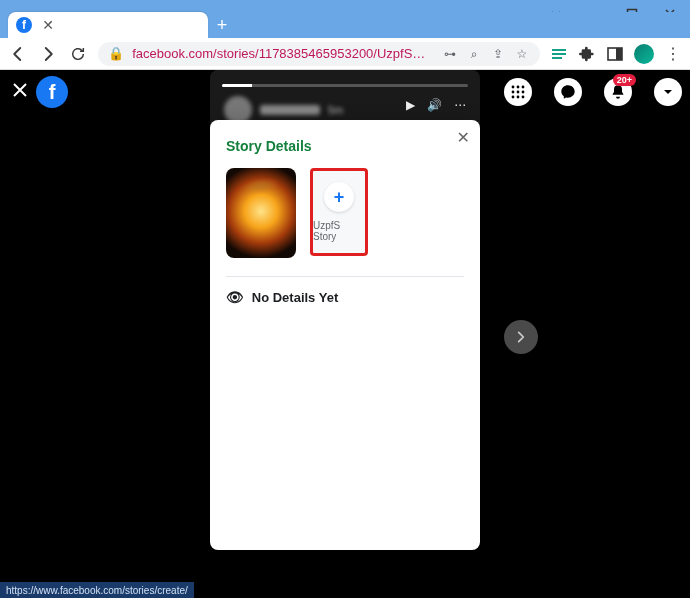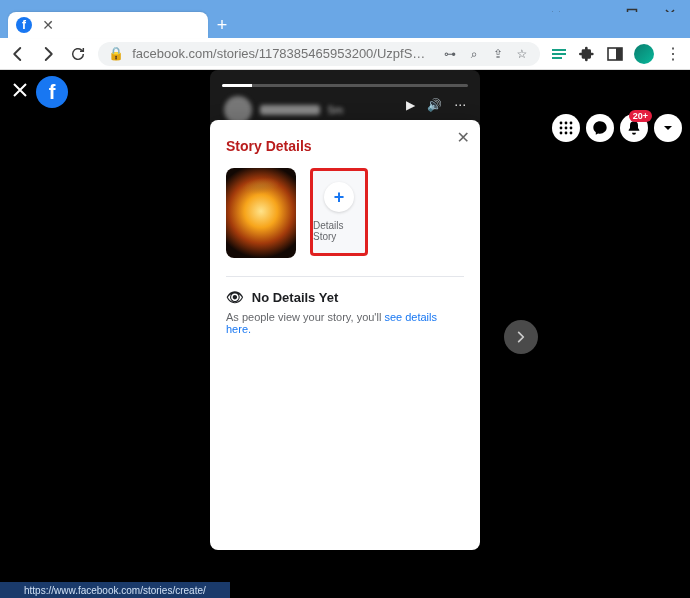--- a/index.html
+++ b/index.html
@@ -16,75 +16,75 @@
   .favicon { width:16px; height:16px; border-radius:50%; background:#1877f2; display:flex; align-items:center; justify-content:center; color:#fff; font-weight:bold; font-size:12px; }
   .tab-title { flex:1; white-space:nowrap; overflow:hidden; text-overflow:ellipsis; }
   .tab-close { width:16px; height:16px; display:flex; align-items:center; justify-content:center; color:#555; cursor:pointer; font-size:14px;}
   .new-tab { width:28px; height:26px; display:flex; align-items:center; justify-content:center; color:#fff; font-size:18px; cursor:pointer;}
 
   
   .toolbar { height: 32px; background:#fff; border-bottom:1px solid #dcdcdc; display:flex; align-items:center; padding:0 8px; gap:10px; }
   .nav-icon { width:20px; height:20px; display:flex; align-items:center;justify-content:center; color:#3b3b3b; cursor:pointer; }
   .omnibox { flex:1; height:24px; background:#f1f3f4; border-radius:12px; display:flex; align-items:center; padding:0 10px; gap:8px; font-size:13px; color:#3c4043;}
   .lock { color:#5f6368; }
-  .url { color:#737373; flex:1; white-space:nowrap; overflow:hidden; text-overflow:ellipsis; }
+  .url { color:#be185d; flex:1; white-space:nowrap; overflow:hidden; text-overflow:ellipsis; }
   .omnibox .ico { width:16px; color:#5f6368; text-align:center; font-size:12px; }
   .ext-icons { display:flex; align-items:center; gap:10px; }
   .ext { width:18px; height:18px; display:flex; align-items:center; justify-content:center; color:#333; }
   .avatar-ext { width:20px; height:20px; border-radius:50%; background:linear-gradient(135deg,#0a7d6e,#08b89b); }
   .vdots{font-size:16px; color:#444;}
 
   
   .page { position:relative; background:#000; width:100%; height: calc(598px - 12px - 26px - 32px); }
 
   
   .fb-close { position:absolute; top:12px; left:12px; color:#fff; cursor:pointer; }
   .fb-logo { position:absolute; top:6px; left:36px; width:32px; height:32px; border-radius:50%; background:#1877f2; display:flex; align-items:center; justify-content:center; color:#fff; font-weight:bold; font-size:20px; cursor:pointer;}
 
   
-  .fb-top-right { position:absolute; top:8px; right:8px; display:flex; gap:6px; align-items:center;margin-top:36px;}
+  .fb-top-right { position:absolute; top:8px; right:8px; display:flex; gap:22px; align-items:center;}
   .fb-top-right .circ { width:28px; height:28px; border-radius:50%; background:#fff; display:flex; align-items:center;justify-content:center; color:#000; cursor:pointer; position:relative; }
   .badge { position:absolute; top:-4px; right:-4px; background:#e41e3f; color:#fff; font-size:9px; font-weight:bold; padding:1px 4px; border-radius:8px; }
 
   
   .story-frame { position:absolute; top:0; left:210px; width:270px; height:60px; background:#1a1a1a; border-radius:8px 8px 0 0; }
   .story-userline { position:absolute; top:26px; left:224px; display:flex; align-items:center; gap:8px; filter: blur(2px); }
   .story-userline .uavatar { width:28px; height:28px; border-radius:50%; background:#777; }
   .story-userline .uname { width:60px; height:10px; background:#888; border-radius:3px; }
   .story-userline .time { font-size:11px; color:#bbb; filter:none;}
   .story-progress { position:absolute; top:14px; left:222px; width:246px; height:3px; background:#555; border-radius:2px; overflow:hidden;}
   .story-progress .fill { width:12%; height:100%; background:#fff; }
   .story-controls { position:absolute; top:28px; left:406px; display:flex; gap:12px; color:#eee; align-items:center;}
   .story-controls .c{cursor:pointer; font-size:12px;}
 
   
   .modal { position:absolute; top:50px; left:210px; width:270px; height:430px; background:#fff; border-radius:8px; box-shadow:0 4px 20px rgba(0,0,0,0.3); padding:14px 16px; }
   .modal .close { position:absolute; top:8px; right:10px; color:#666; cursor:pointer; font-size:16px;}
-  .modal h3 { font-size:14px; font-weight:700; color:#b91c1c; margin-top:4px; margin-bottom:14px;}
+  .modal h3 { font-size:14px; font-weight:700; color:#15803d; margin-top:4px; margin-bottom:14px;}
 
   .story-row { display:flex; gap:14px; margin-bottom:18px;}
   .story-thumb { width:70px; height:90px; border-radius:8px; background:radial-gradient(circle at 50% 48%, #ffe38a 0%, #f7a51b 28%, #a23a0b 55%, #120804 80%); position:relative; cursor:pointer;}
   .story-thumb::before { content:""; position:absolute; top:10px; left:16px; width:38px; height:16px; background:radial-gradient(ellipse, rgba(180,120,40,0.6), transparent 70%); transform:rotate(-8deg); }
 
   .create-tile { width:58px; height:88px; border:3px solid #e02020; display:flex; flex-direction:column; align-items:center; justify-content:center; gap:8px; border-radius:4px; background:#f7f8fa; cursor:pointer;}
   .create-tile .plus { width:30px; height:30px; border-radius:50%; background:#fff; box-shadow:0 1px 3px rgba(0,0,0,0.15); display:flex; align-items:center;justify-content:center; color:#1877f2; font-size:18px; font-weight:bold;}
   .create-tile .lbl { font-size:10px; color:#65676b;}
 
   .divider { border:none; border-top:1px solid #e4e6eb; margin:4px 0 12px; }
 
   .viewers { display:flex; align-items:center; gap:8px; color:#1c1e21; font-size:13px; font-weight:700; margin-bottom:6px;}
   .viewers .eye { font-size:14px; color:#1c1e21;}
   .viewers-sub { font-size:11px; color:#65676b; }
   .viewers-sub a { color:#1877f2; text-decoration:none; cursor:pointer;}
 
   
   .next-circle { position:absolute; top:250px; left:504px; width:34px; height:34px; border-radius:50%; background:#4a4a4a; display:flex; align-items:center; justify-content:center; color:#ccc; cursor:pointer;}
 
   
-  .statusbar { position:absolute; bottom:0; left:0; height:16px; padding:0 24px; background:#1a3a6a; color:#cfe0f4; font-size:10px; display:flex; align-items:center; }
+  .statusbar { position:absolute; bottom:0; left:0; height:16px; padding:0 6px; background:#1a3a6a; color:#cfe0f4; font-size:10px; display:flex; align-items:center; }
 </style>
 </head>
 <body>
 
 <div class="titlebar"></div>
 <div class="win-controls">
   <div class="win-btn">
       <svg width="12" height="12" viewBox="0 0 12 12">
         <path d="M2 4l4 4 4-4" stroke="#333" stroke-width="1.5" fill="none"></path>
       </svg>
@@ -216,31 +216,28 @@
     <span class="c">⋯</span>
   </div>
 
   <div class="modal">
     <div class="close">✕</div>
     <h3>Story Details</h3>
     <div class="story-row">
       <div class="story-thumb"></div>
       <div class="create-tile">
         <div class="plus">+</div>
-        <div class="lbl">Details Story</div>
+        <div class="lbl">UzpfS Story</div>
       </div>
     </div>
     <hr class="divider">
     <div class="viewers">
       <span class="eye">👁</span>
       <span>No Details Yet</span>
     </div>
-    <div class="viewers-sub">
-      <span>As people view your story, you'll </span><a>see details here.</a>
-    </div>
   </div>
 
   <div class="next-circle">
       <svg width="14" height="14" viewBox="0 0 24 24">
         <path d="M8 4l8 8-8 8" stroke="#ccc" stroke-width="3" fill="none" stroke-linecap="round" stroke-linejoin="round"></path>
       </svg>
     </div>
 
   <div class="statusbar">https://www.facebook.com/stories/create/</div>
 </div>

